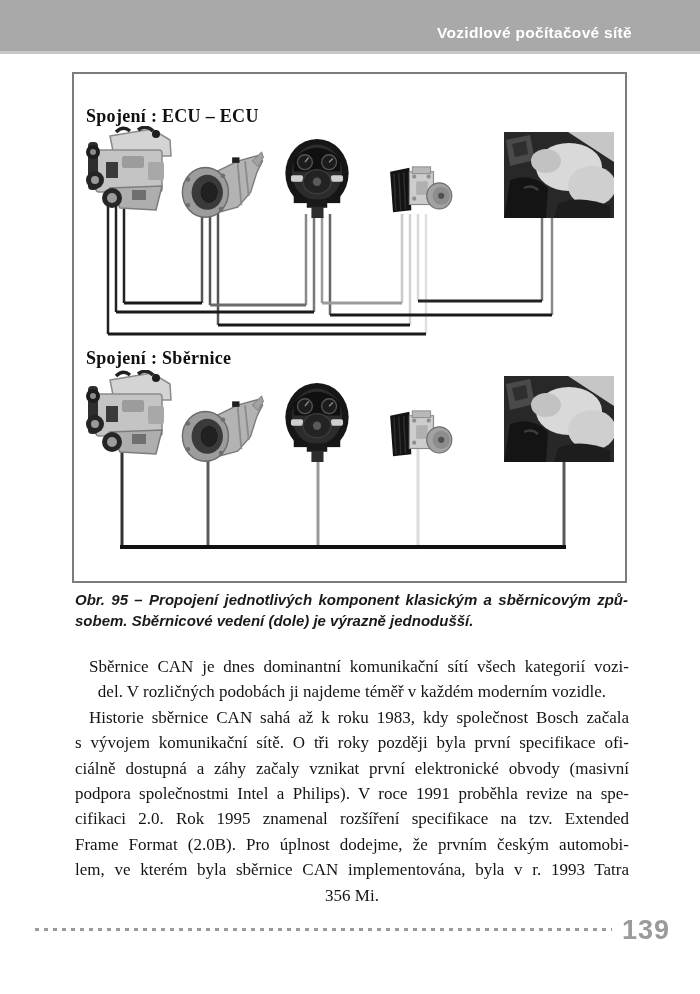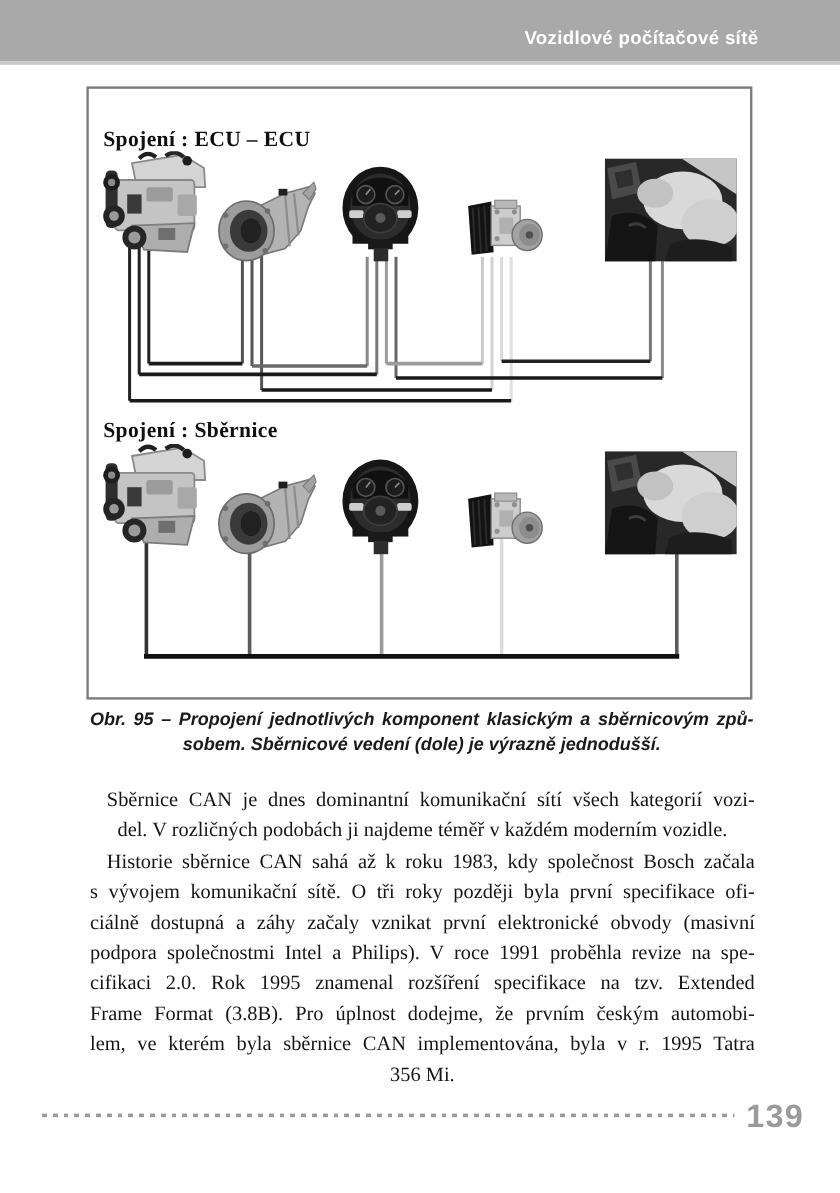--- a/index.html
+++ b/index.html
@@ -30,21 +30,21 @@
   .fig-label-top{top:32px;}
   .fig-label-bottom{top:274px;font-family:Liberation Serif, serif;}
   .diagram-svg{position:absolute;left:0;top:0;width:551px;height:507px;}
   
   .caption{
     position:absolute;left:75px;top:589px;width:553px;
     font-family:"Liberation Sans", sans-serif;font-weight:bold;font-style:italic;
     font-size:15px;line-height:21px;color:#1a1a1a;
   }
   .caption .jline{text-align:justify;text-align-last:justify;}
-  .caption .lastline{text-align:center;}
+  .caption .lastline{text-align:left;}
   
   .body-text{
     position:absolute;left:75px;top:654px;width:554px;
     font-size:17px;line-height:25.4px;color:#141414;
   }
   .line{white-space:normal;}
   .jline{text-align:justify;text-align-last:justify;}
   .lastline{text-align:center;}
   .indent{text-indent:14px;}
   
@@ -215,21 +215,21 @@
   </div>
 
   <div class="body-text">
     <div class="line jline indent">Sběrnice CAN je dnes dominantní komunikační sítí všech kategorií vozi-</div>
     <div class="line lastline">del. V rozličných podobách ji najdeme téměř v každém moderním vozidle.</div>
     <div class="line jline indent">Historie sběrnice CAN sahá až k roku 1983, kdy společnost Bosch začala</div>
     <div class="line jline">s vývojem komunikační sítě. O tři roky později byla první specifikace ofi-</div>
     <div class="line jline">ciálně dostupná a záhy začaly vznikat první elektronické obvody (masivní</div>
     <div class="line jline">podpora společnostmi Intel a Philips). V roce 1991 proběhla revize na spe-</div>
     <div class="line jline">cifikaci 2.0. Rok 1995 znamenal rozšíření specifikace na tzv. Extended</div>
-    <div class="line jline">Frame Format (3.8B). Pro úplnost dodejme, že prvním českým automobi-</div>
-    <div class="line jline">lem, ve kterém byla sběrnice CAN implementována, byla v r. 1995 Tatra</div>
+    <div class="line jline">Frame Format (2.0B). Pro úplnost dodejme, že prvním českým automobi-</div>
+    <div class="line jline">lem, ve kterém byla sběrnice CAN implementována, byla v r. 1993 Tatra</div>
     <div class="line lastline">356 Mi.</div>
   </div>
 
   <div class="footer-dashes"></div>
   <div class="page-number">139</div>
 
 </div>
 
 </body></html>

